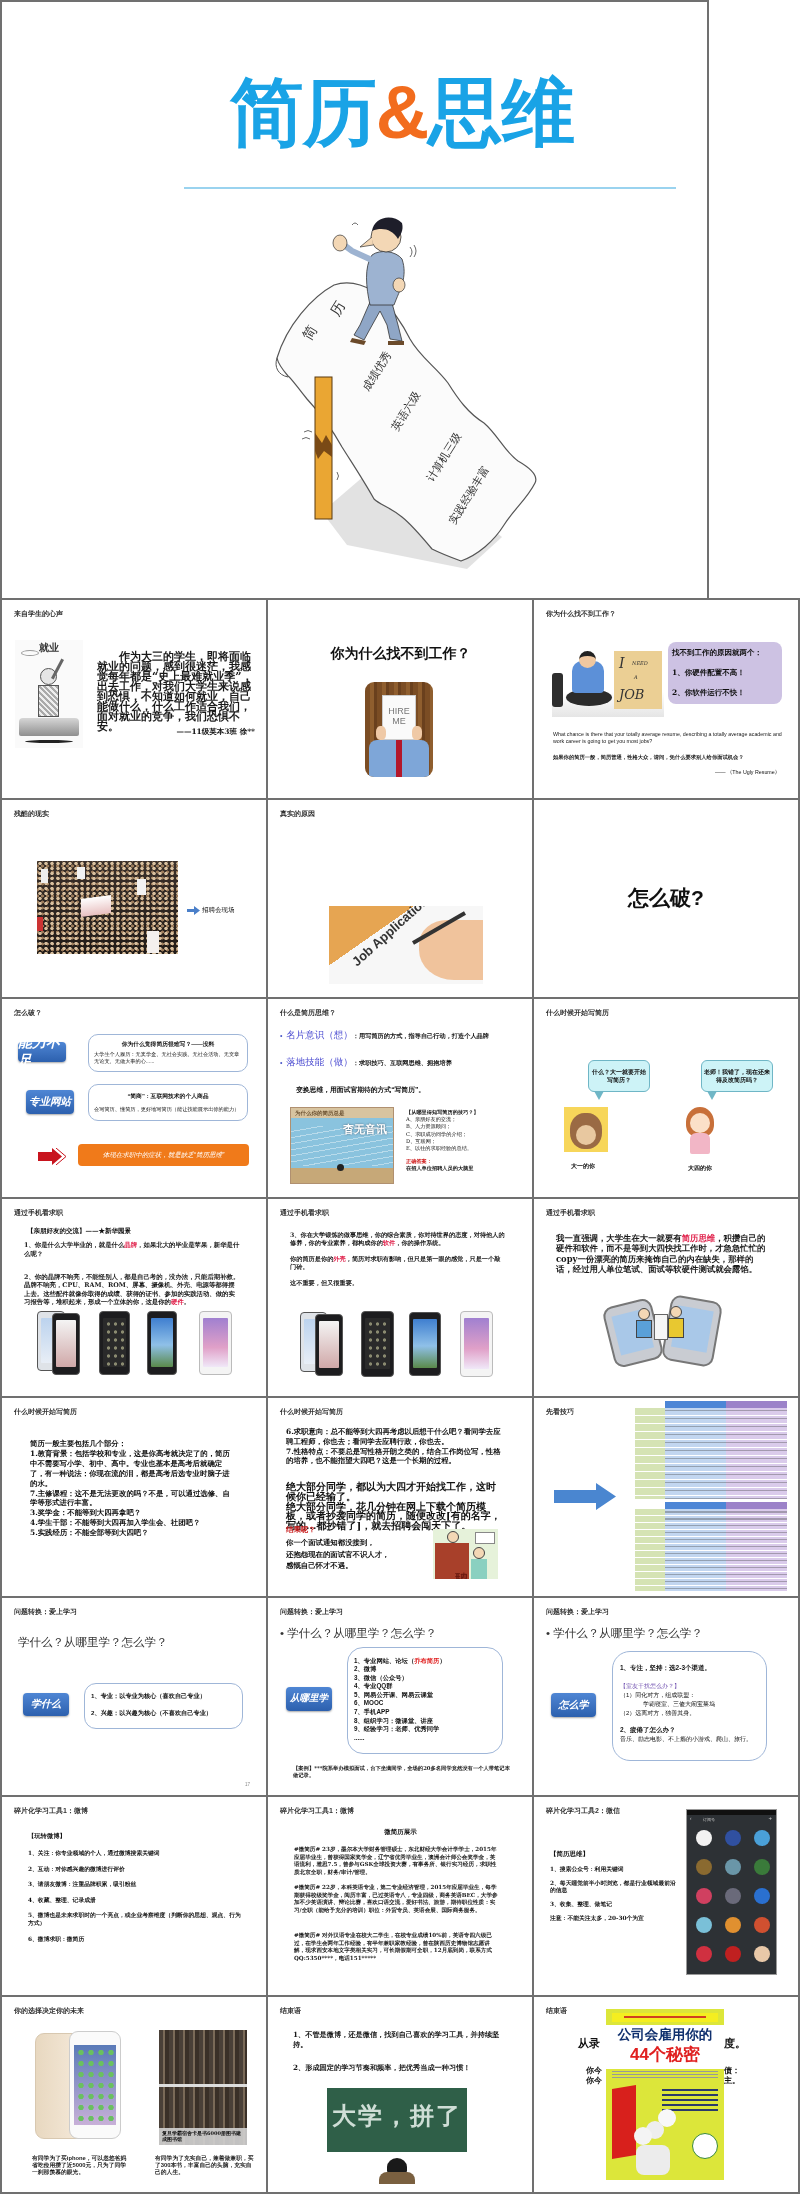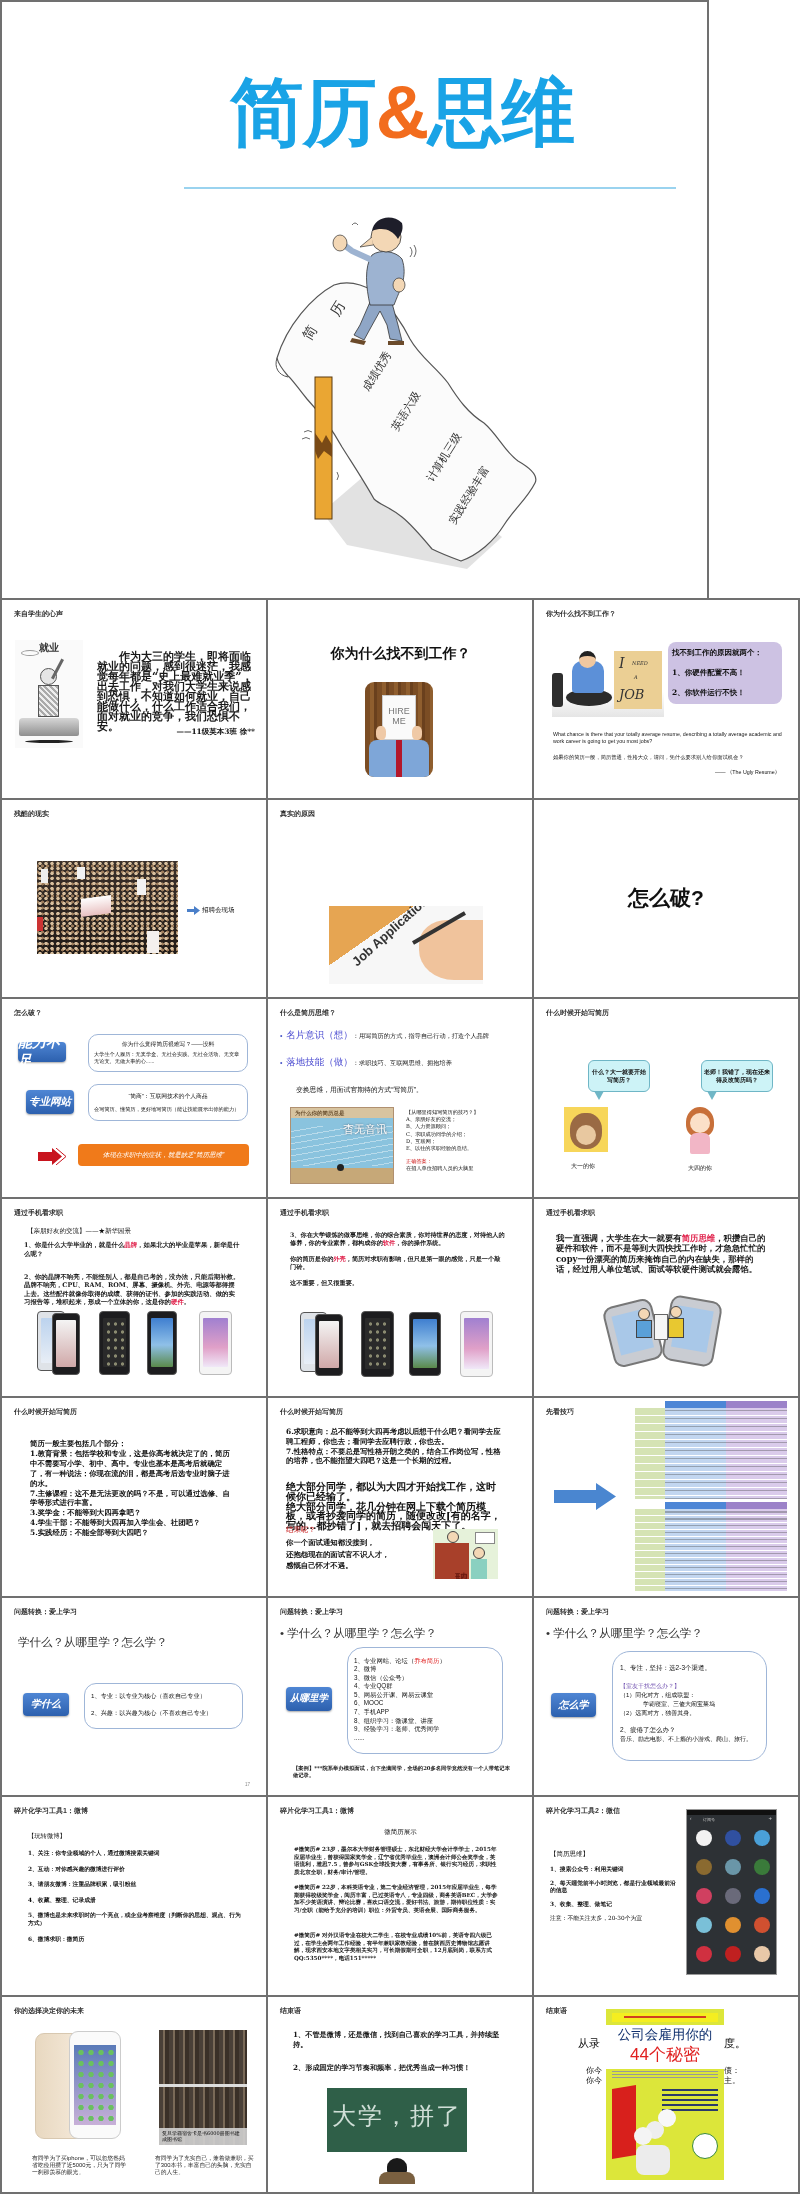--- a/index.html
+++ b/index.html
@@ -1,19 +1,19 @@
 <!DOCTYPE html>
 <html><head>
 <meta charset="utf-8">
 <style>
 *{box-sizing:border-box}
 body{margin:0;width:800px;height:2194px;position:relative;overflow:hidden;background:#fff;font-family:"Liberation Sans","DejaVu Sans",sans-serif;color:#111}
 .a{position:absolute}
 .serif{font-family:"DejaVu Serif","Liberation Serif",serif}
-.b{font-weight:normal}
+.b{font-weight:bold}
 .p{margin:0;position:absolute;color:#1a1a1a}
 .red{color:#e0204a}
 #cover{position:absolute;left:0;top:0;width:709px;height:600px;border:2px solid #707070;border-bottom:none;background:#fff}
 .title{position:absolute;left:0;top:66px;width:800px;text-align:center;font-size:74px;font-weight:bold;line-height:90px;letter-spacing:-1px}
 .t-blue{color:#19a3e6}
 .t-orange{color:#f26c1d}
 .divider{position:absolute;left:182px;top:185px;width:492px;height:2px;background:#9ad3ef}
 .cell{position:absolute;width:267px;height:199.5px;border-left:2px solid #707070;border-top:2px solid #707070;background:#fff;overflow:hidden}
 .k0{left:0}.k1{left:266px}.k2{left:532px;width:268px;border-right:2px solid #707070}
 .r0{top:598px}.r1{top:797.5px}.r2{top:997px}.r3{top:1196.5px}.r4{top:1396px}.r5{top:1595.5px}.r6{top:1795px}.r7{top:1994.5px;border-bottom:2px solid #707070}

